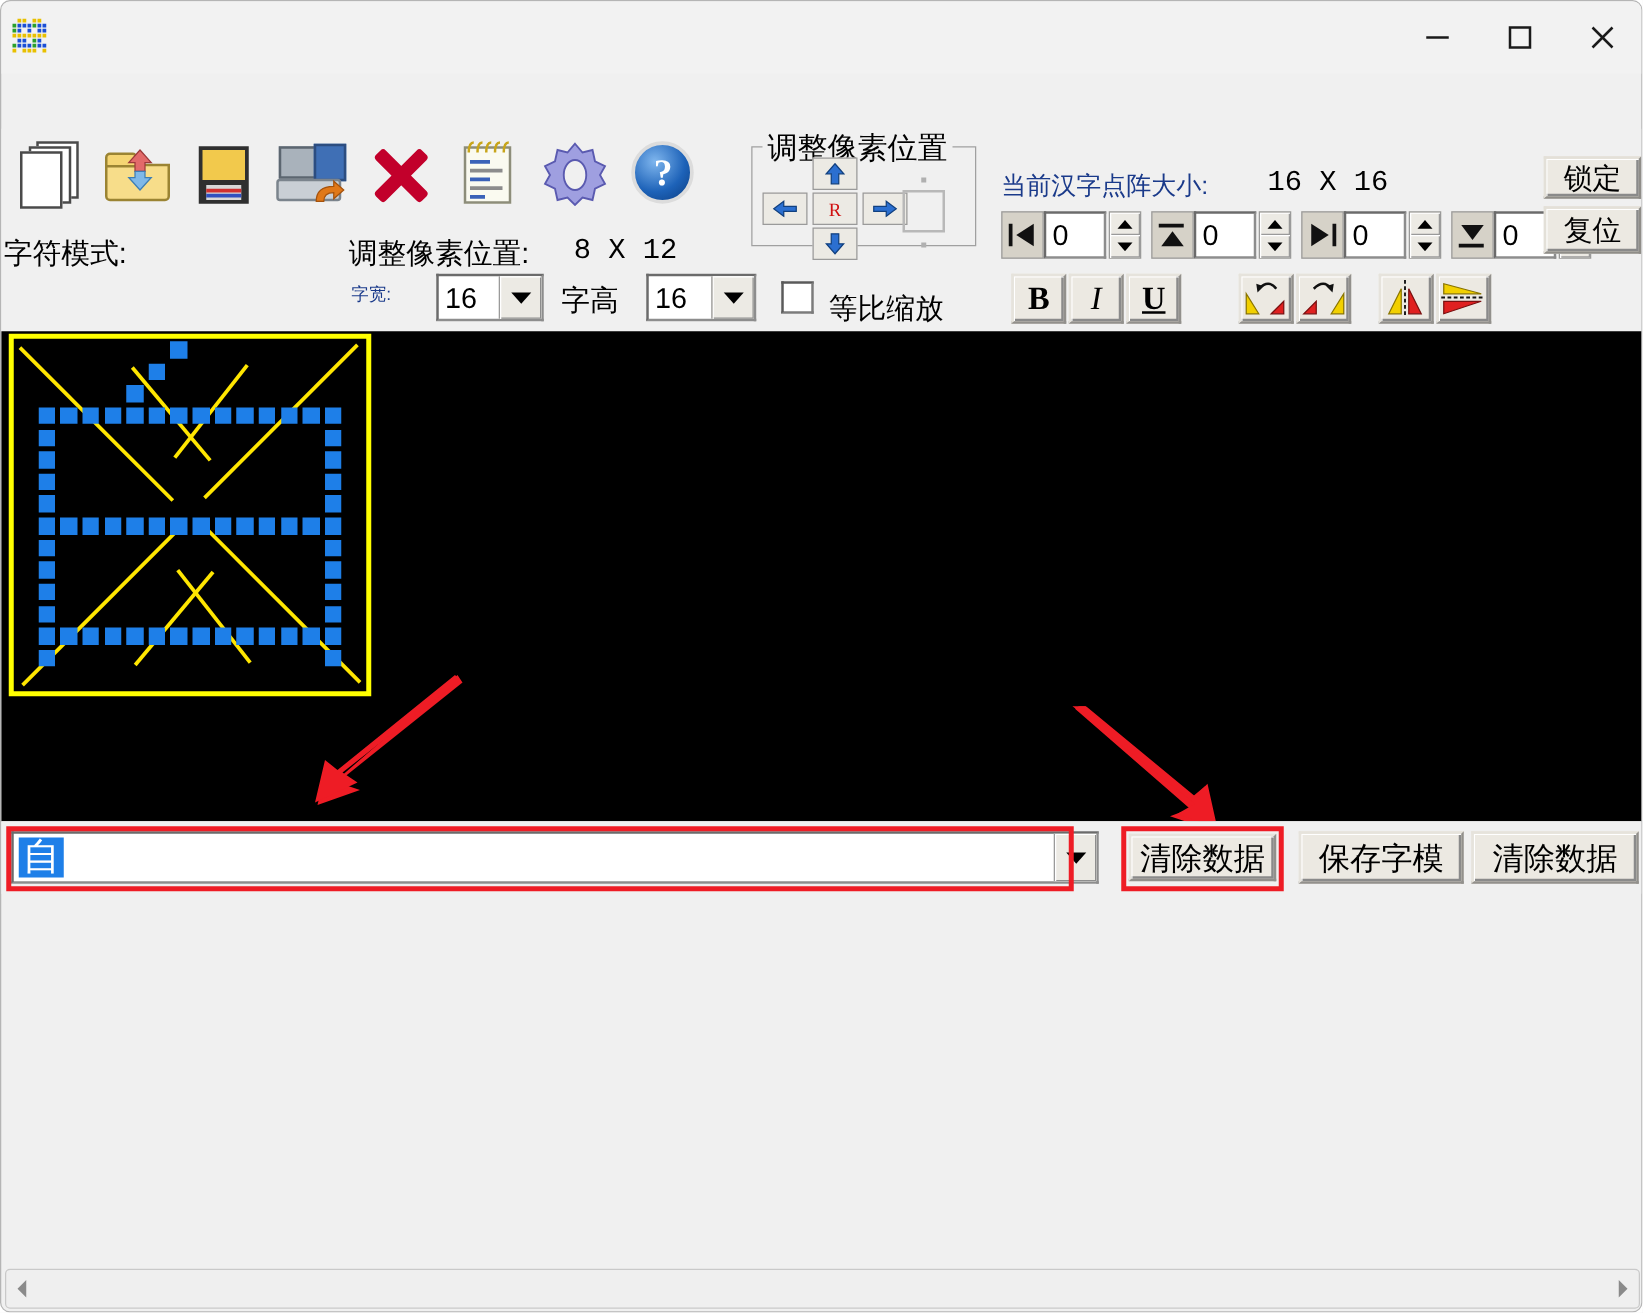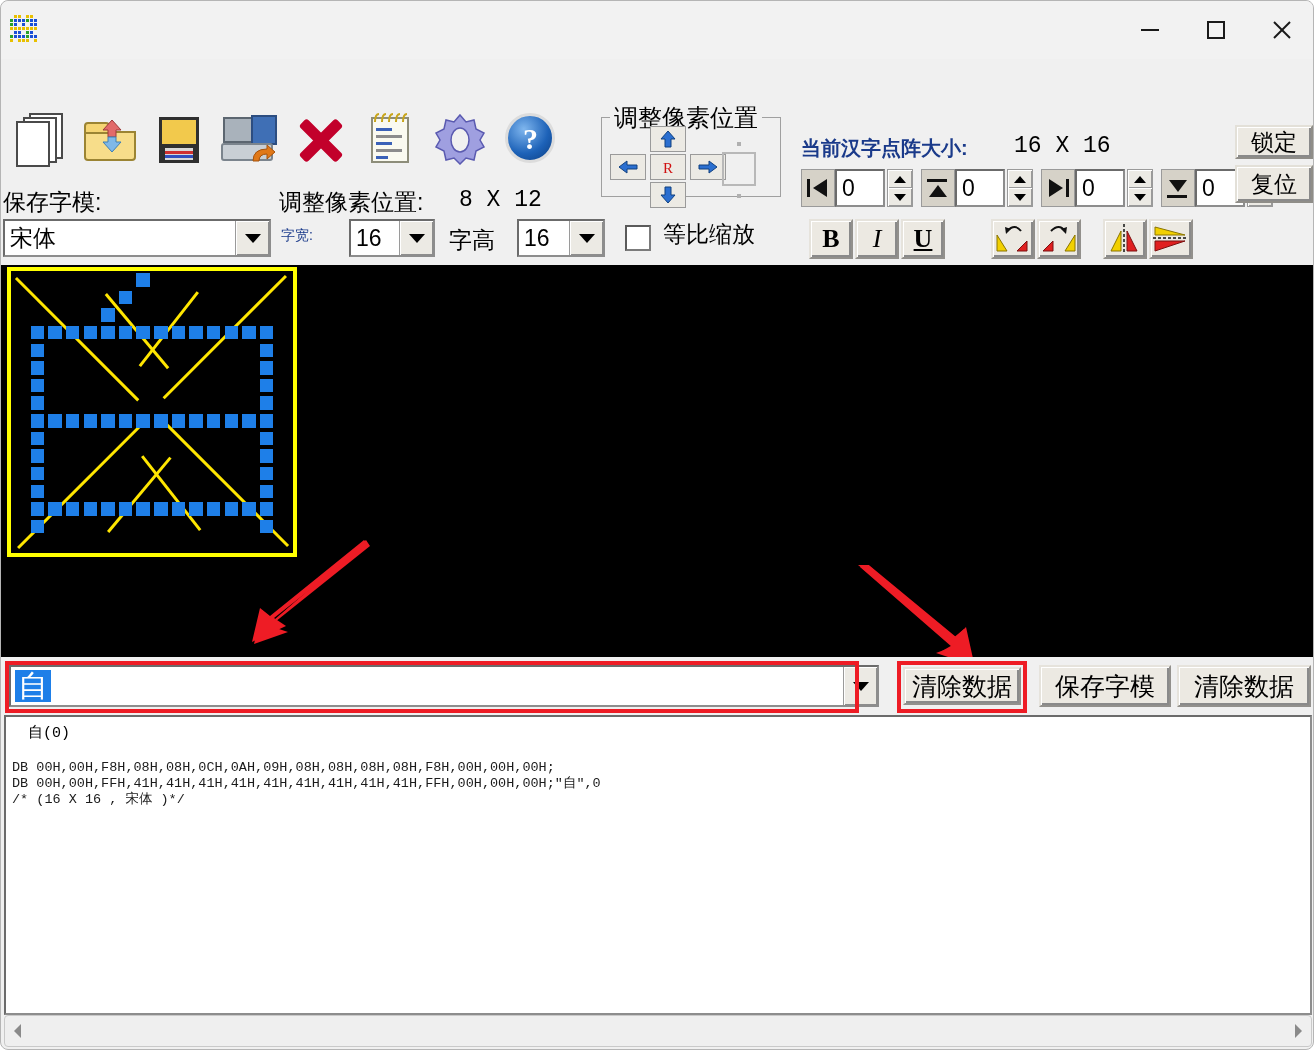--- a/index.html
+++ b/index.html
@@ -111,21 +111,21 @@
     position: absolute; width: 36px; height: 26px; background: #eceae4;
     border: 1px solid #9a9a9a; display: flex; align-items: center;
     justify-content: center; cursor: default;
   }
   .pbtn svg { display: block; }
   .pdot { position: absolute; width: 4px; height: 4px; background: #b0b0b0; }
   .psq { position: absolute; width: 34px; height: 34px; border: 2px solid #b8b8b8; }
 
   
   .lbl { position: absolute; font-size: 23px; color: #000; white-space: nowrap; }
-  .lbl.sm { font-size: 20px; font-weight: bold; }
+  .lbl.sm { font-size: 20px; }
   .lbl.tiny { font-size: 14px; }
   .lbl.blue { color: #1a3a8a; }
 
   .field {
     position: absolute; background: #fff; border: 2px solid #8d8d8d;
     border-top-color: #6b6b6b; border-left-color: #6b6b6b;
     display: flex; align-items: center;
   }
   .field input {
     border: 0; outline: 0; background: transparent; width: 100%;
@@ -482,49 +482,43 @@
           <div class="tri-up"></div>
         </div>
       <div class="half">
           <div class="tri-dn"></div>
         </div>
     </div>
 
     <div class="btn" style="left:1234px;top:22px;width:78px;height:34px;">锁定</div>
     <div class="btn" style="left:1234px;top:62px;width:78px;height:38px;">复位</div>
 
-    <div class="lbl" style="left:2px;top:84px;">保存字模:</div>
+    <div class="lbl" style="left:2px;top:84px;">字符模式:</div>
     <div class="lbl" style="left:278px;top:84px;">调整像素位置:</div>
     <div class="lbl" style="left:458px;top:84px;font-family:'Liberation Mono',monospace;">8 X 12</div>
 
-    <div class="field" style="left:2px;top:116px;width:268px;height:38px;">
-      <input readonly="" value="宋体" style="">
-      <div class="ddbtn">
-          <div class="caret"></div>
-        </div>
-    </div>
 
     <div class="lbl tiny blue" style="left:280px;top:124px;">字宽:</div>
     <div class="field" style="left:348px;top:116px;width:86px;height:38px;">
       <input readonly="" value="16" style="">
       <div class="ddbtn">
           <div class="caret"></div>
         </div>
     </div>
 
     <div class="lbl" style="left:448px;top:122px;">字高</div>
     <div class="field" style="left:516px;top:116px;width:88px;height:38px;">
       <input readonly="" value="16" style="">
       <div class="ddbtn">
           <div class="caret"></div>
         </div>
     </div>
 
     <div class="checkbox" style="left:624px;top:122px;"></div>
-    <div class="lbl" style="left:662px;top:116px;">等比缩放</div>
+    <div class="lbl" style="left:662px;top:128px;">等比缩放</div>
 
     <div class="fmtbtn" style="left:808px;top:116px;font-weight:bold;">B</div>
     <div class="fmtbtn" style="left:854px;top:116px;font-style:italic;">I</div>
     <div class="fmtbtn" style="left:900px;top:116px;text-decoration:underline;font-weight:bold;">U</div>
 
     <div class="transbtn" style="left:990px;top:116px;">
       <svg width="40" height="36" viewBox="0 0 40 36">
         <polygon points="4,30 14,30 4,14" fill="#f2d000" stroke="#8a7500" stroke-width="1"></polygon>
         <polygon points="24,30 34,30 34,20" fill="#e02020" stroke="#7a1010" stroke-width="1"></polygon>
         <path d="M14 10 q8 -8 14 0" fill="none" stroke="#111" stroke-width="2"></path>
@@ -650,26 +644,20 @@
     </div>
     <div class="redbox" style="left:4px;top:4px;width:854px;height:52px;"></div>
 
     <div class="sbtn" style="left:902px;top:10px;width:118px;height:38px;">清除数据</div>
     <div class="redbox" style="left:896px;top:4px;width:130px;height:52px;"></div>
 
     <div class="sbtn" style="left:1038px;top:8px;width:132px;height:42px;">保存字模</div>
     <div class="sbtn" style="left:1176px;top:8px;width:134px;height:42px;">清除数据</div>
   </div>
 
-  <div class="output">
-    <div class="out-head">自(0)</div>
-    <div class="out-body">DB 00H,00H,F8H,08H,08H,0CH,0AH,09H,08H,08H,08H,08H,F8H,00H,00H,00H;</div>
-    <div class="out-body" style="margin-top:0;">DB 00H,00H,FFH,41H,41H,41H,41H,41H,41H,41H,41H,41H,FFH,00H,00H,00H;"自",0</div>
-    <div class="out-body" style="margin-top:0;">/* (16 X 16 , 宋体 )*/</div>
-  </div>
 
   <div class="hscroll">
     <div class="sarrow">
       <svg width="12" height="18">
           <polygon points="9,2 9,16 2,9" fill="#8a8a8a"></polygon>
         </svg>
     </div>
     <div class="sarrow">
       <svg width="12" height="18">
           <polygon points="3,2 3,16 10,9" fill="#8a8a8a"></polygon>

